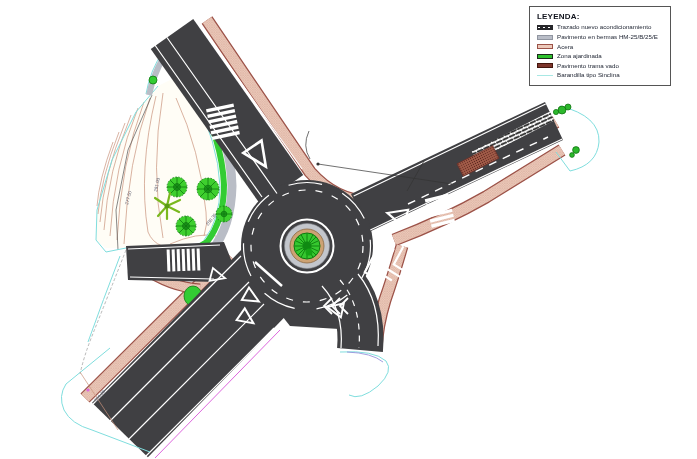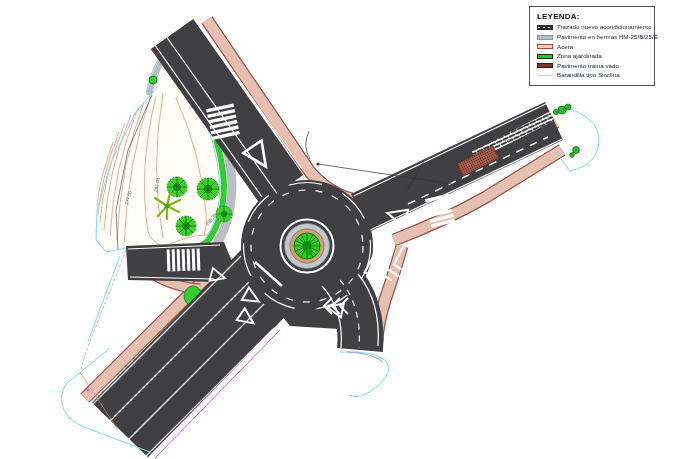--- a/index.html
+++ b/index.html
@@ -11,21 +11,21 @@
   .mk{stroke:var(--marking);fill:none;}
   .cy{stroke:var(--boundary_cyan);fill:none;stroke-width:1;}
   .mg{stroke:var(--boundary_magenta);fill:none;stroke-width:1;}
   .ct{stroke:var(--contour);fill:none;stroke-width:0.7;}
   .bm{stroke:var(--berm);fill:none;}
   .gn{stroke:var(--garden);fill:none;}
   .acB{stroke:var(--acera_border);fill:none;}
   .lbl{fill:#667;font-size:4.6px;}
   .ldr{stroke:#333;stroke-width:0.7;fill:none;}
   
-  .legend{position:absolute;left:529px;top:6px;width:126px;box-sizing:border-box;
+  .legend{position:absolute;left:529px;top:6px;width:142px;box-sizing:border-box;
           border:1px solid #555;background:#fff;padding:5px 7px 6px 7px;}
   .legend-title{font-size:8px;font-weight:bold;color:#10131c;letter-spacing:.2px;margin:0 0 2px 0;}
   .lrow{display:flex;align-items:center;gap:4px;margin-top:3.4px;}
   .sw{width:16px;height:5px;flex:none;box-sizing:border-box;position:relative;}
   .sw-road{background:#26262a;}
   .sw-road::after{content:"";position:absolute;left:1px;right:1px;top:1.6px;height:1.6px;
      background:repeating-linear-gradient(90deg,#fff 0 2.5px,transparent 2.5px 5px);}
   .sw-berm{background:#b9bdc7;border:0.5px solid #9095a0;}
   .sw-acera{background:#ecc9ba;border:1px solid #9c5248;
      background-image:radial-gradient(#b27965 0.45px,transparent 0.55px);background-size:2px 2px;}

